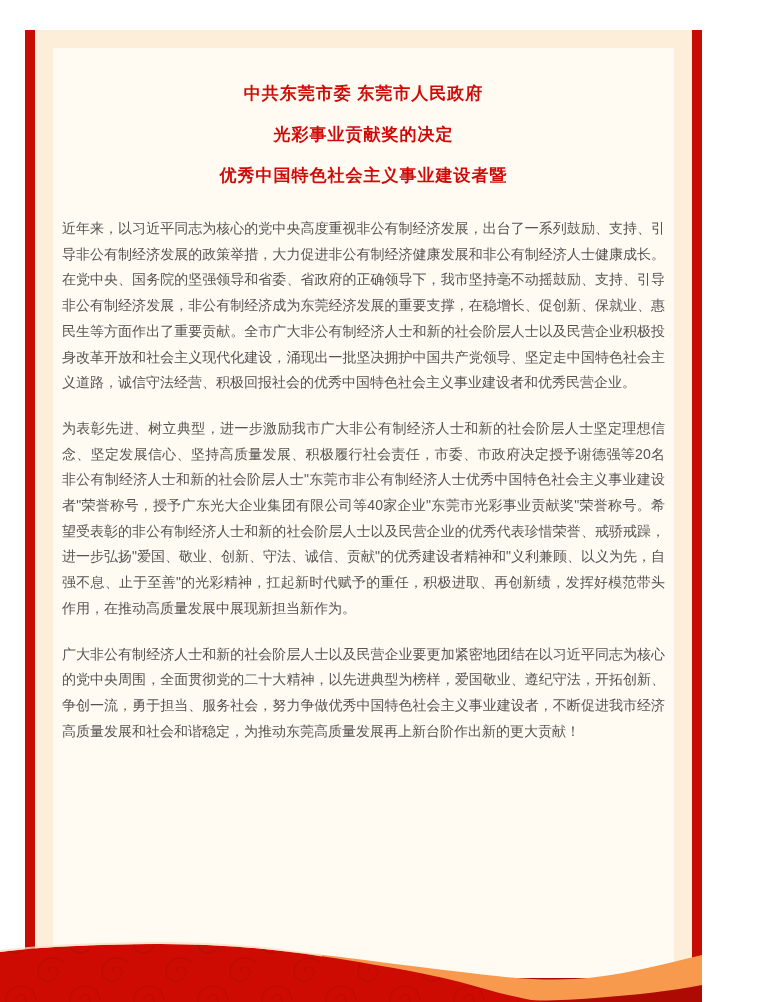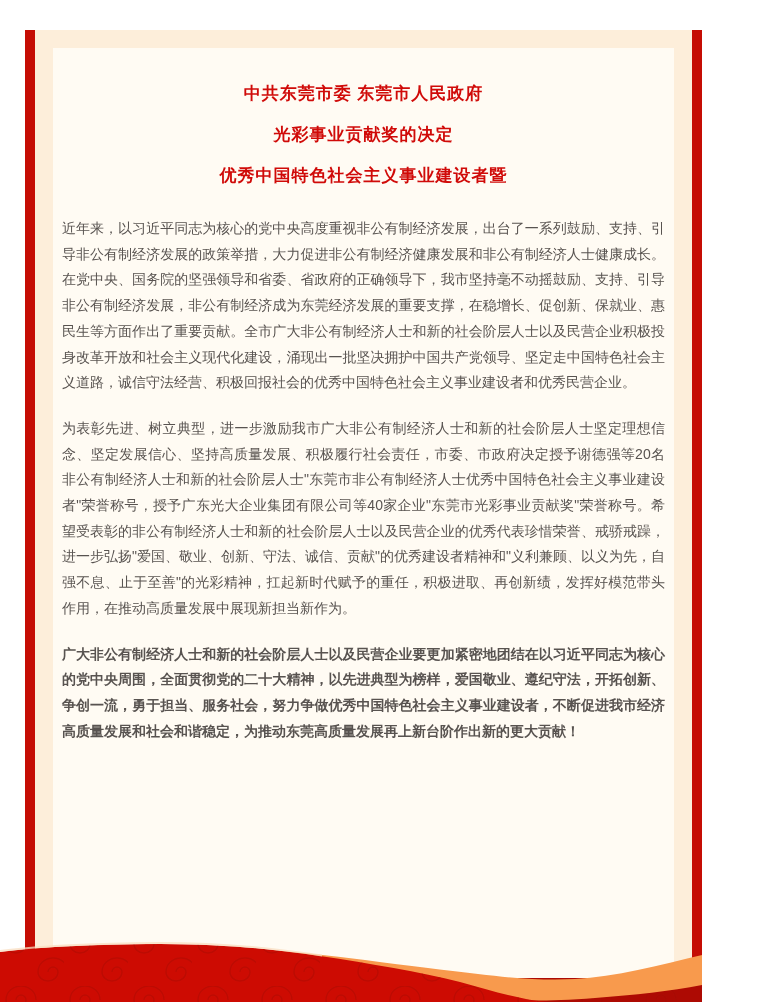--- a/index.html
+++ b/index.html
@@ -50,21 +50,21 @@
     letter-spacing: 1px;
   }
   .doc-para {
     margin: 0 0 20px 0;
     font-size: 14px;
     line-height: 25.7px;
     color: #585350;
     text-align: justify;
     text-align-last: left;
   }
-  .doc-para:last-child { margin-bottom: 0; font-weight: bold; }
+  .doc-para:last-child { margin-bottom: 0; }
   .wave {
     position: absolute;
     left: 0;
     bottom: 0;
     width: 702px;
     height: 72px;
     display: block;
   }
 </style>
 </head>

